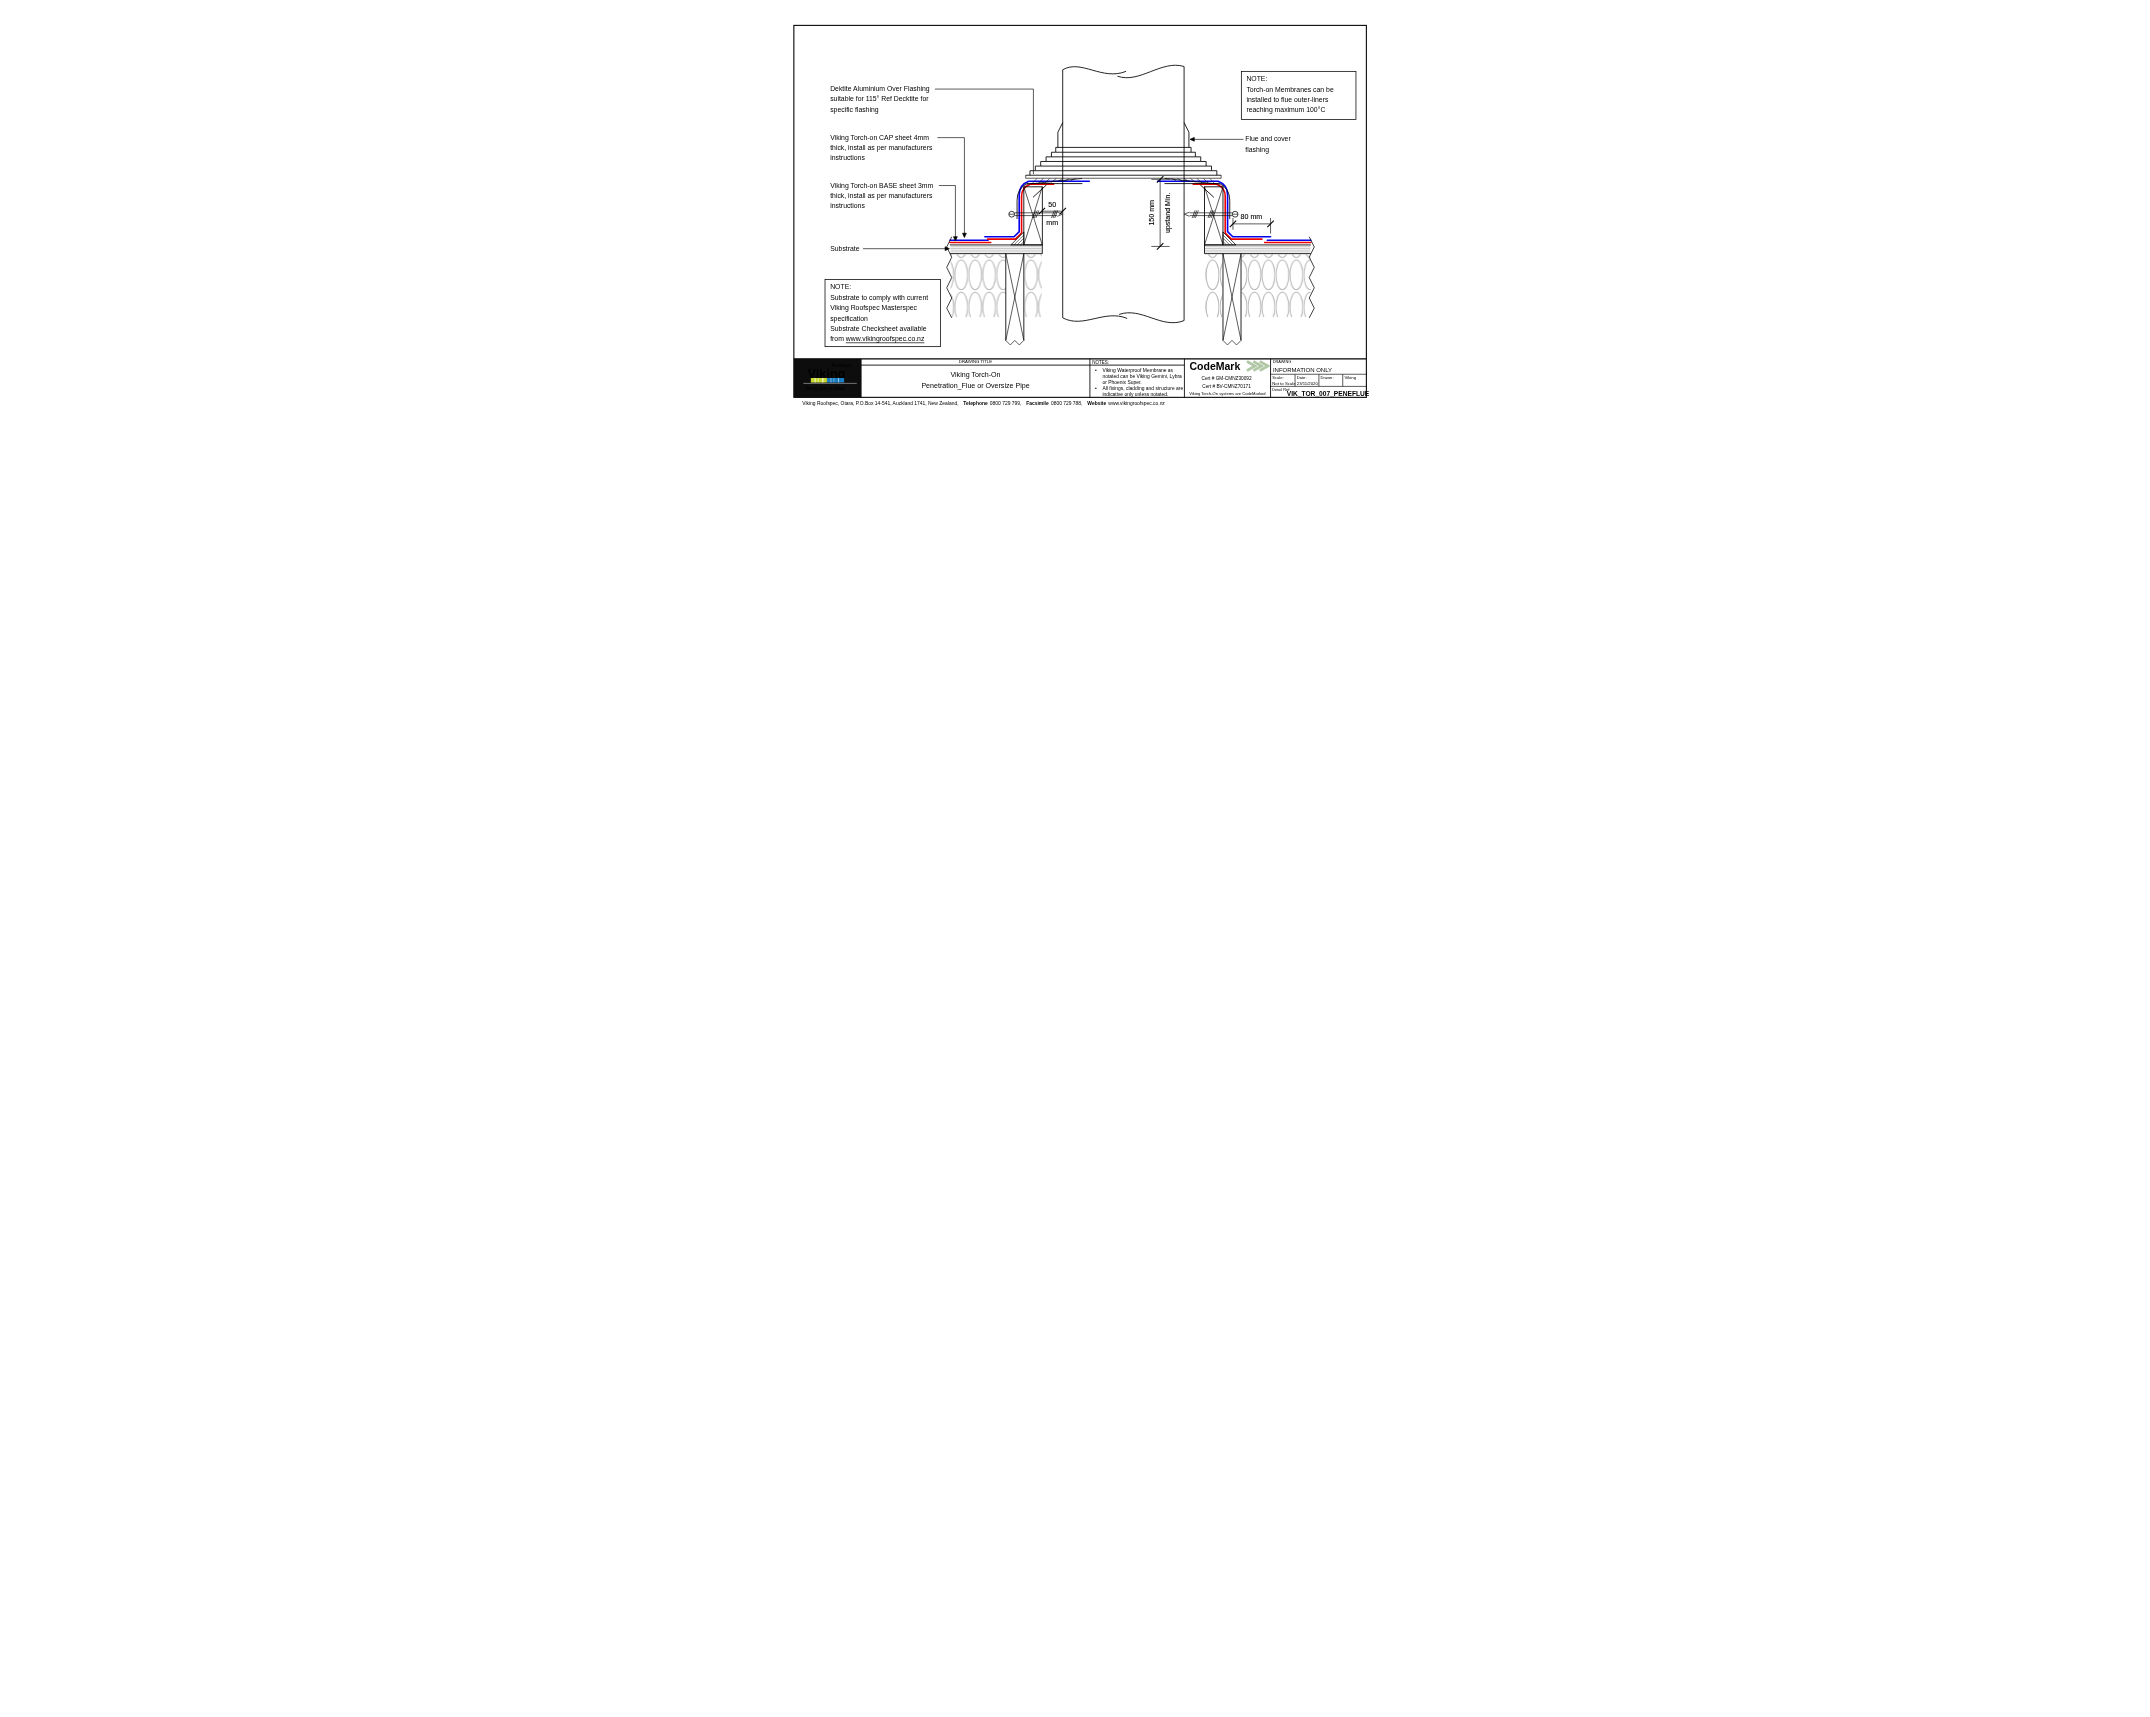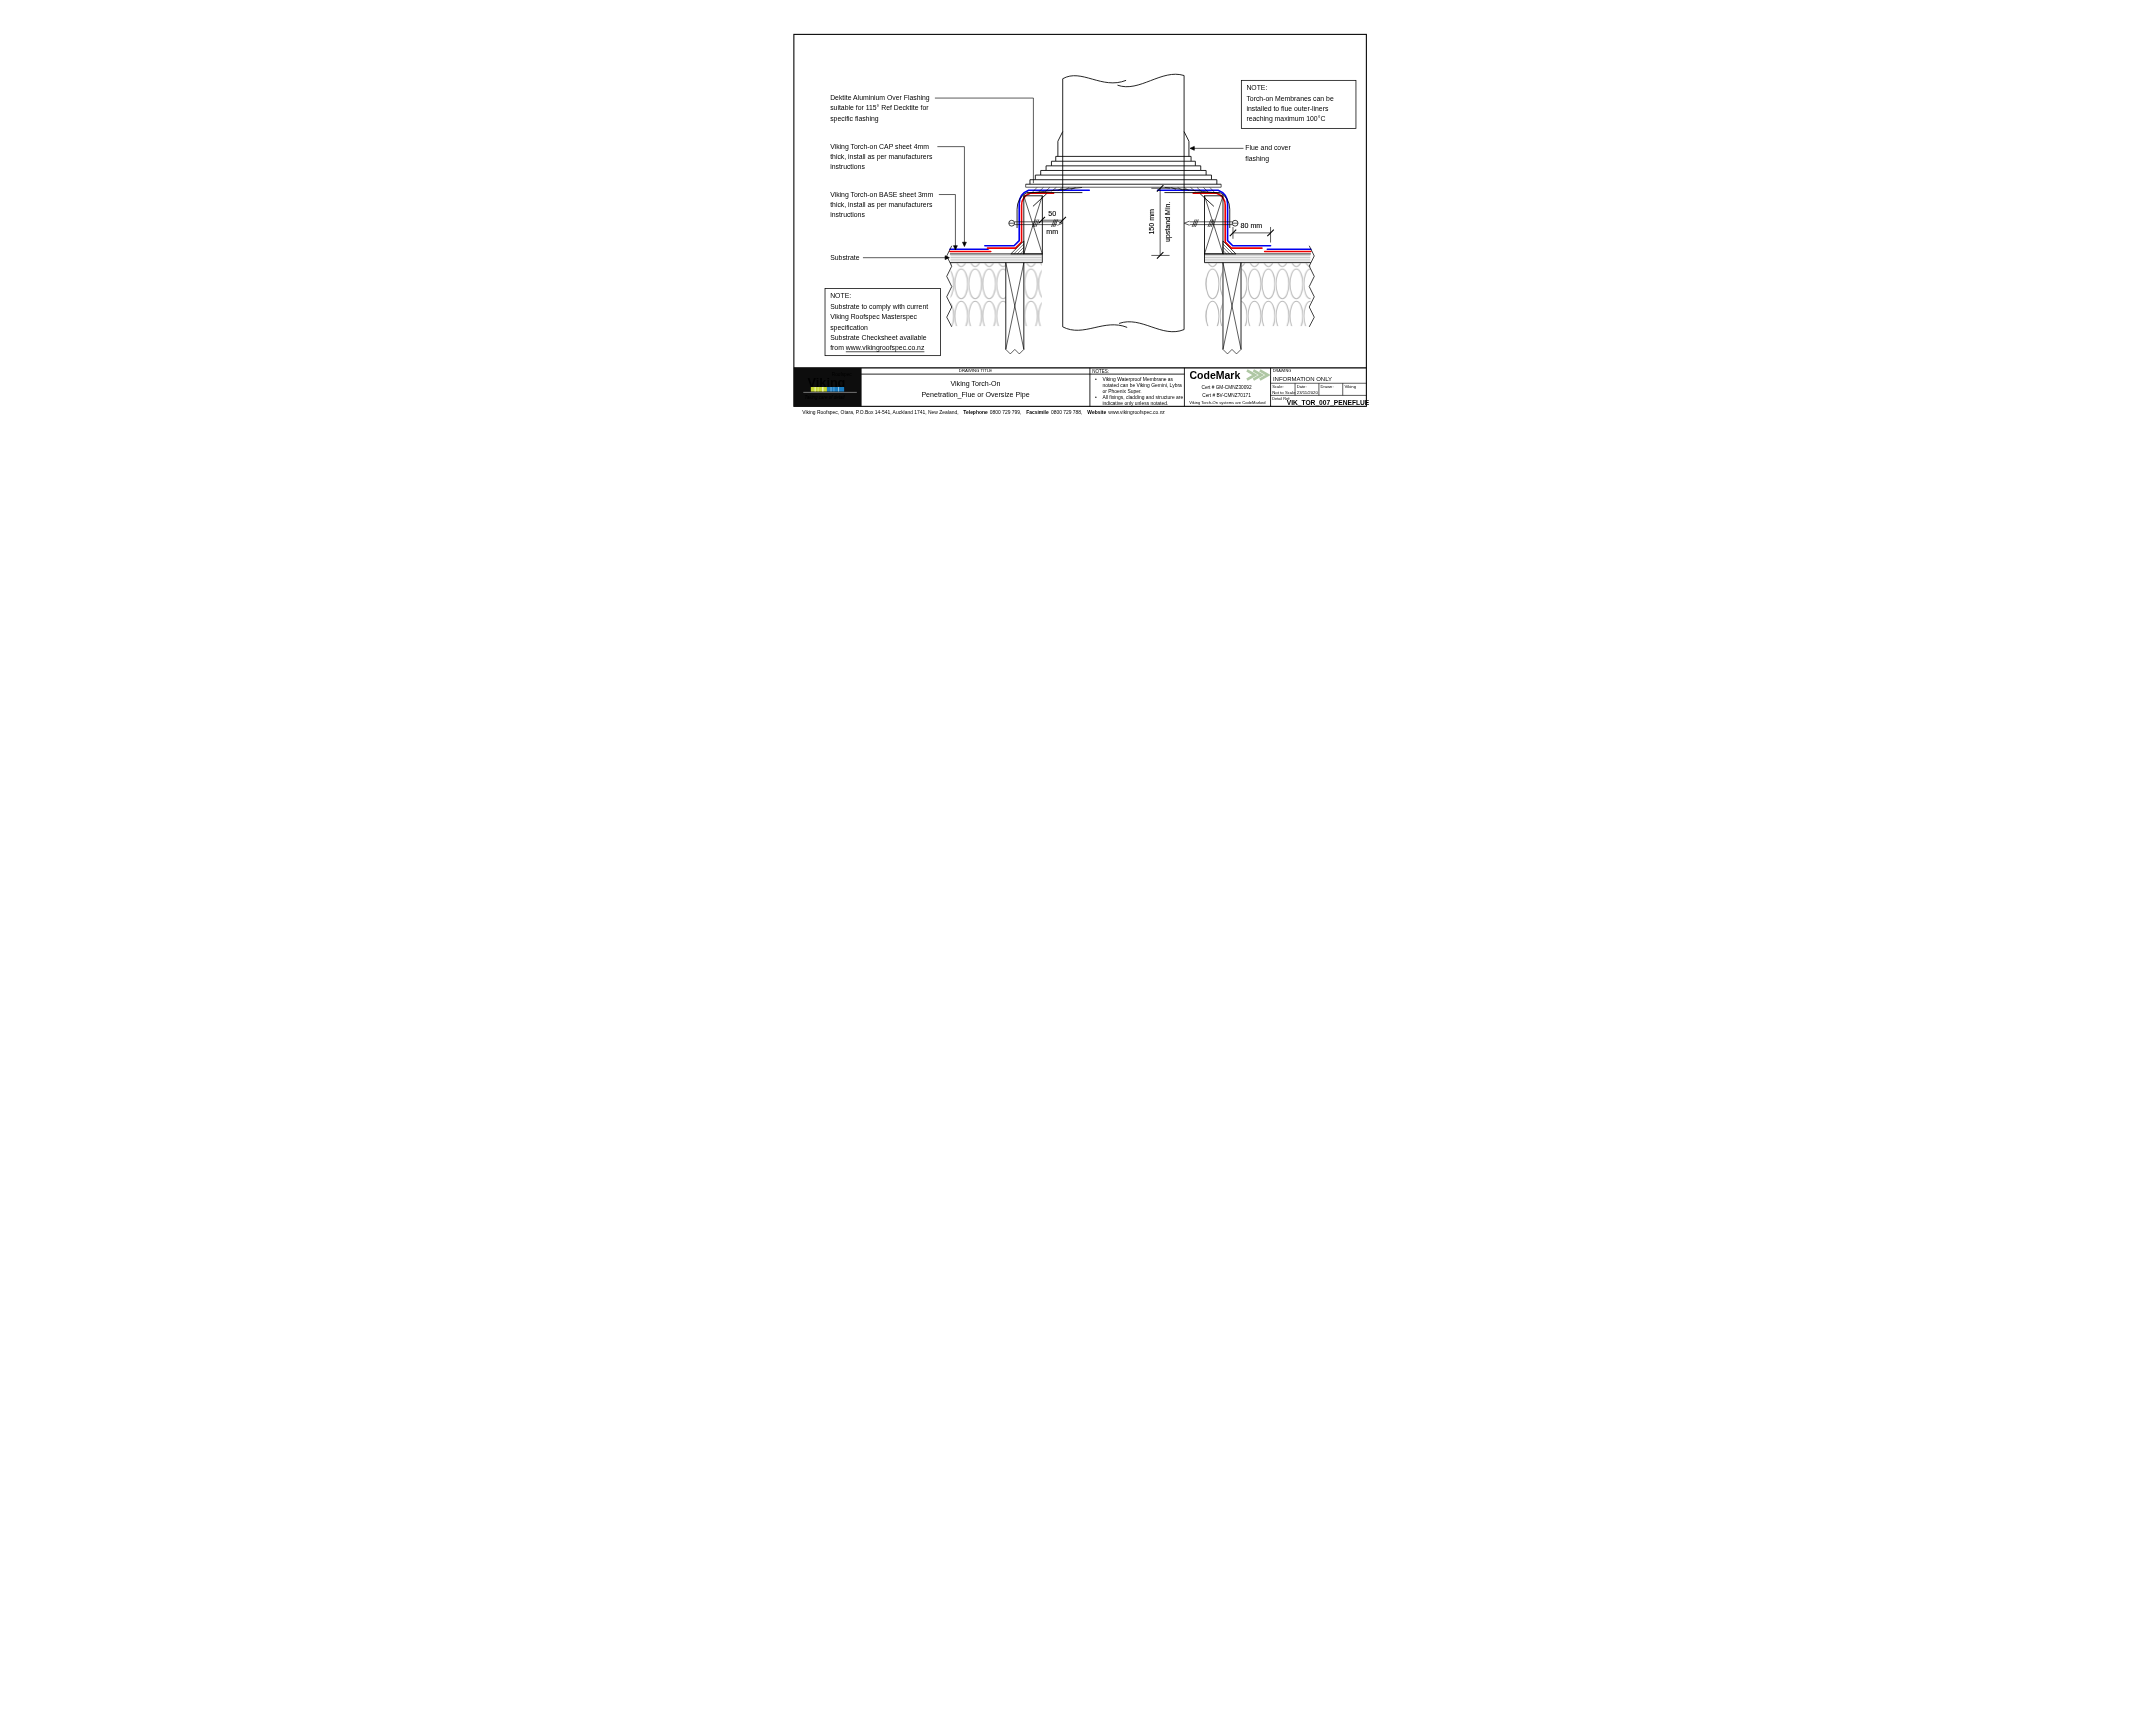--- a/index.html
+++ b/index.html
@@ -1,17 +1,17 @@
 <!DOCTYPE html>
 <html style="font-size:6.9px"><head>
 <meta charset="utf-8">
 <style>
   html,body{margin:0;padding:0;background:#ffffff;}
   body{font-family:"Liberation Sans", sans-serif;}
-  .page{width:607px;height:429px;margin:10px auto;position:relative;background:#ffffff;overflow:hidden;}
+  .page{width:607px;height:429px;margin:1px auto;position:relative;background:#ffffff;overflow:hidden;}
   svg{display:block;width:100%;height:100%;}
   svg text{font-family:"Liberation Sans","DejaVu Sans",sans-serif;fill:#000;}
   .ann{font-size:64px;}
   .dim{font-size:66px;}
   .blk{stroke:#000;fill:none;}
 </style>
 </head>
 <body>
 
 <div class="page">

